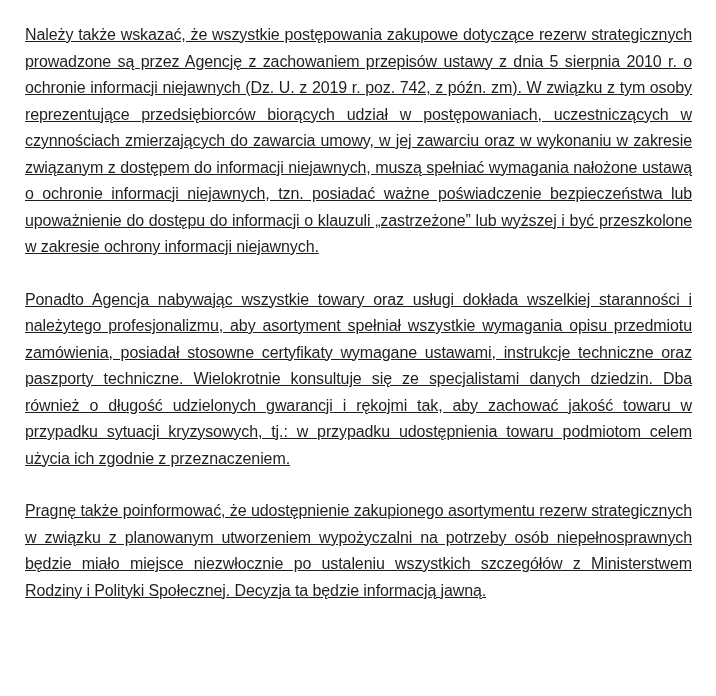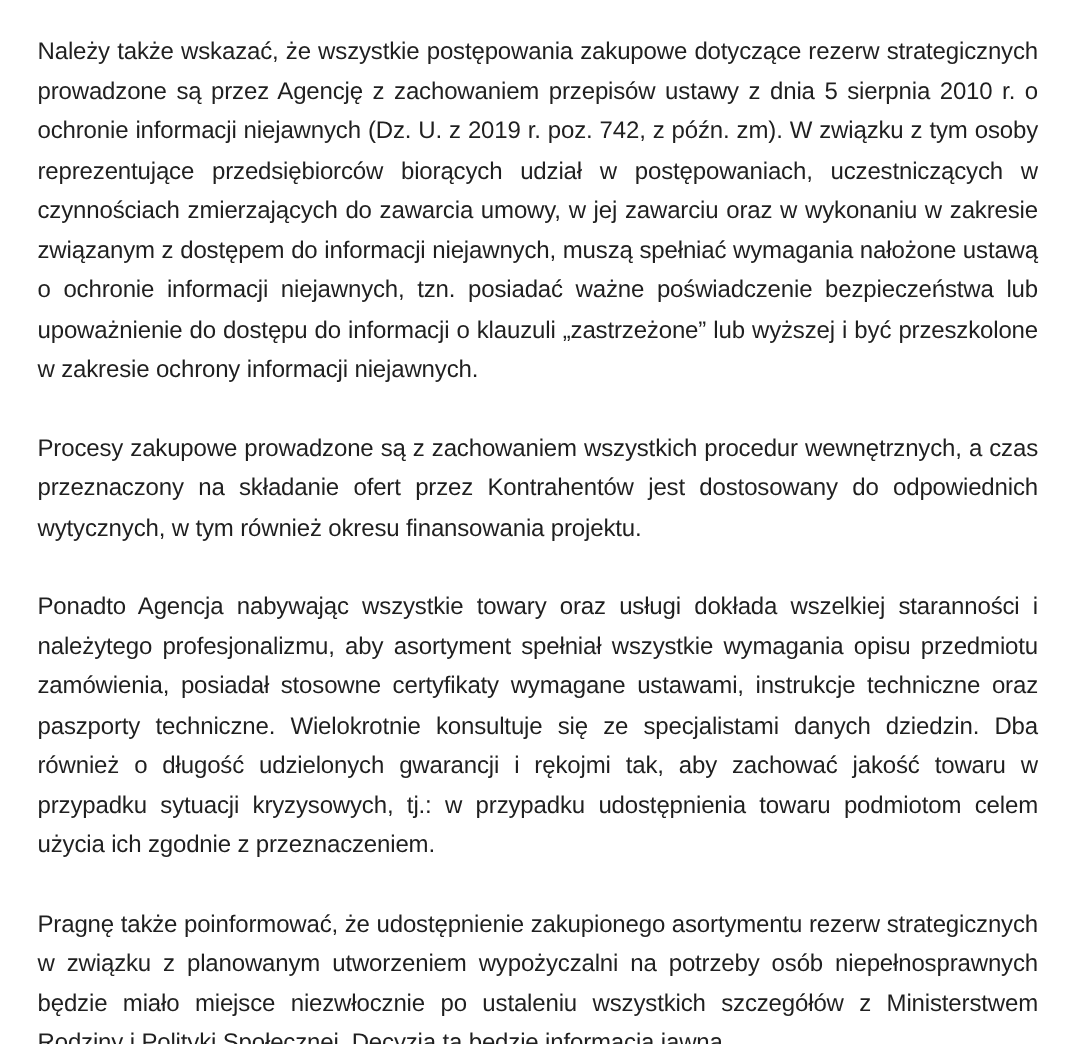--- a/index.html
+++ b/index.html
@@ -12,29 +12,29 @@
   .page {
     width: 716px;
     height: 696px;
     background: #ffffff;
     padding: 22px 24px 0 25px;
     font-family: "Liberation Sans", sans-serif;
     font-size: 16px;
     line-height: 26.5px;
     color: #1f1f1f;
     letter-spacing: -0.1px;
+    text-decoration: underline;
   }
   .para {
     text-align: justify;
     margin-bottom: 26px;
   }
   .para:last-of-type { margin-bottom: 0; }
 </style>
 </head>
 <body>
 
 <div class="page">
   <p class="para">Należy także wskazać, że wszystkie postępowania zakupowe dotyczące rezerw strategicznych prowadzone są przez Agencję z zachowaniem przepisów ustawy z dnia 5 sierpnia 2010 r. o ochronie informacji niejawnych (Dz. U. z 2019 r. poz. 742, z późn. zm). W związku z tym osoby reprezentujące przedsiębiorców biorących udział w postępowaniach, uczestniczących w czynnościach zmierzających do zawarcia umowy, w jej zawarciu oraz w wykonaniu w zakresie związanym z dostępem do informacji niejawnych, muszą spełniać wymagania nałożone ustawą o ochronie informacji niejawnych, tzn. posiadać ważne poświadczenie bezpieczeństwa lub upoważnienie do dostępu do informacji o klauzuli „zastrzeżone” lub wyższej i być przeszkolone w zakresie ochrony informacji niejawnych.</p>
-  <p class="para">Procesy zakupowe prowadzone są z zachowaniem wszystkich procedur wewnętrznych, a czas przeznaczony na składanie ofert przez Kontrahentów jest dostosowany do odpowiednich wytycznych, w tym również okresu finansowania projektu.</p>
   <p class="para">Ponadto Agencja nabywając wszystkie towary oraz usługi dokłada wszelkiej staranności i należytego profesjonalizmu, aby asortyment spełniał wszystkie wymagania opisu przedmiotu zamówienia, posiadał stosowne certyfikaty wymagane ustawami, instrukcje techniczne oraz paszporty techniczne. Wielokrotnie konsultuje się ze specjalistami danych dziedzin. Dba również o długość udzielonych gwarancji i rękojmi tak, aby zachować jakość towaru w przypadku sytuacji kryzysowych, tj.: w przypadku udostępnienia towaru podmiotom celem użycia ich zgodnie z przeznaczeniem.</p>
   <p class="para">Pragnę także poinformować, że udostępnienie zakupionego asortymentu rezerw strategicznych w związku z planowanym utworzeniem wypożyczalni na potrzeby osób niepełnosprawnych będzie miało miejsce niezwłocznie po ustaleniu wszystkich szczegółów z Ministerstwem Rodziny i Polityki Społecznej. Decyzja ta będzie informacją jawną.</p>
 
 </div>
 
 </body></html>

